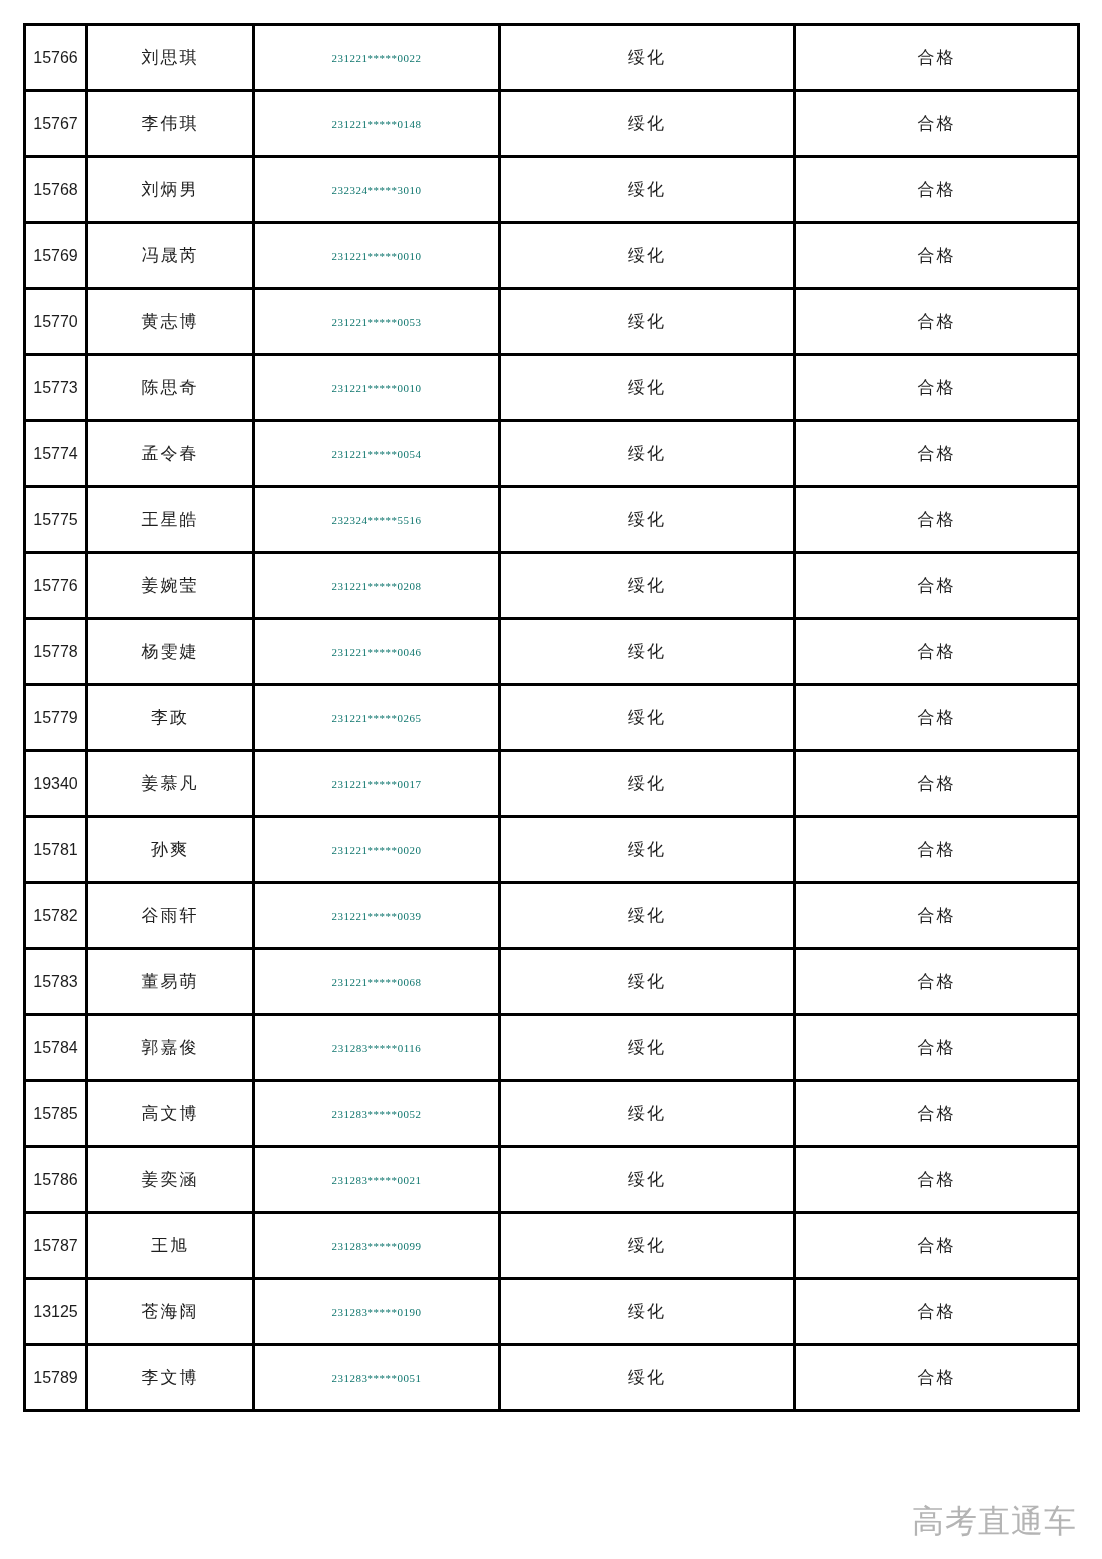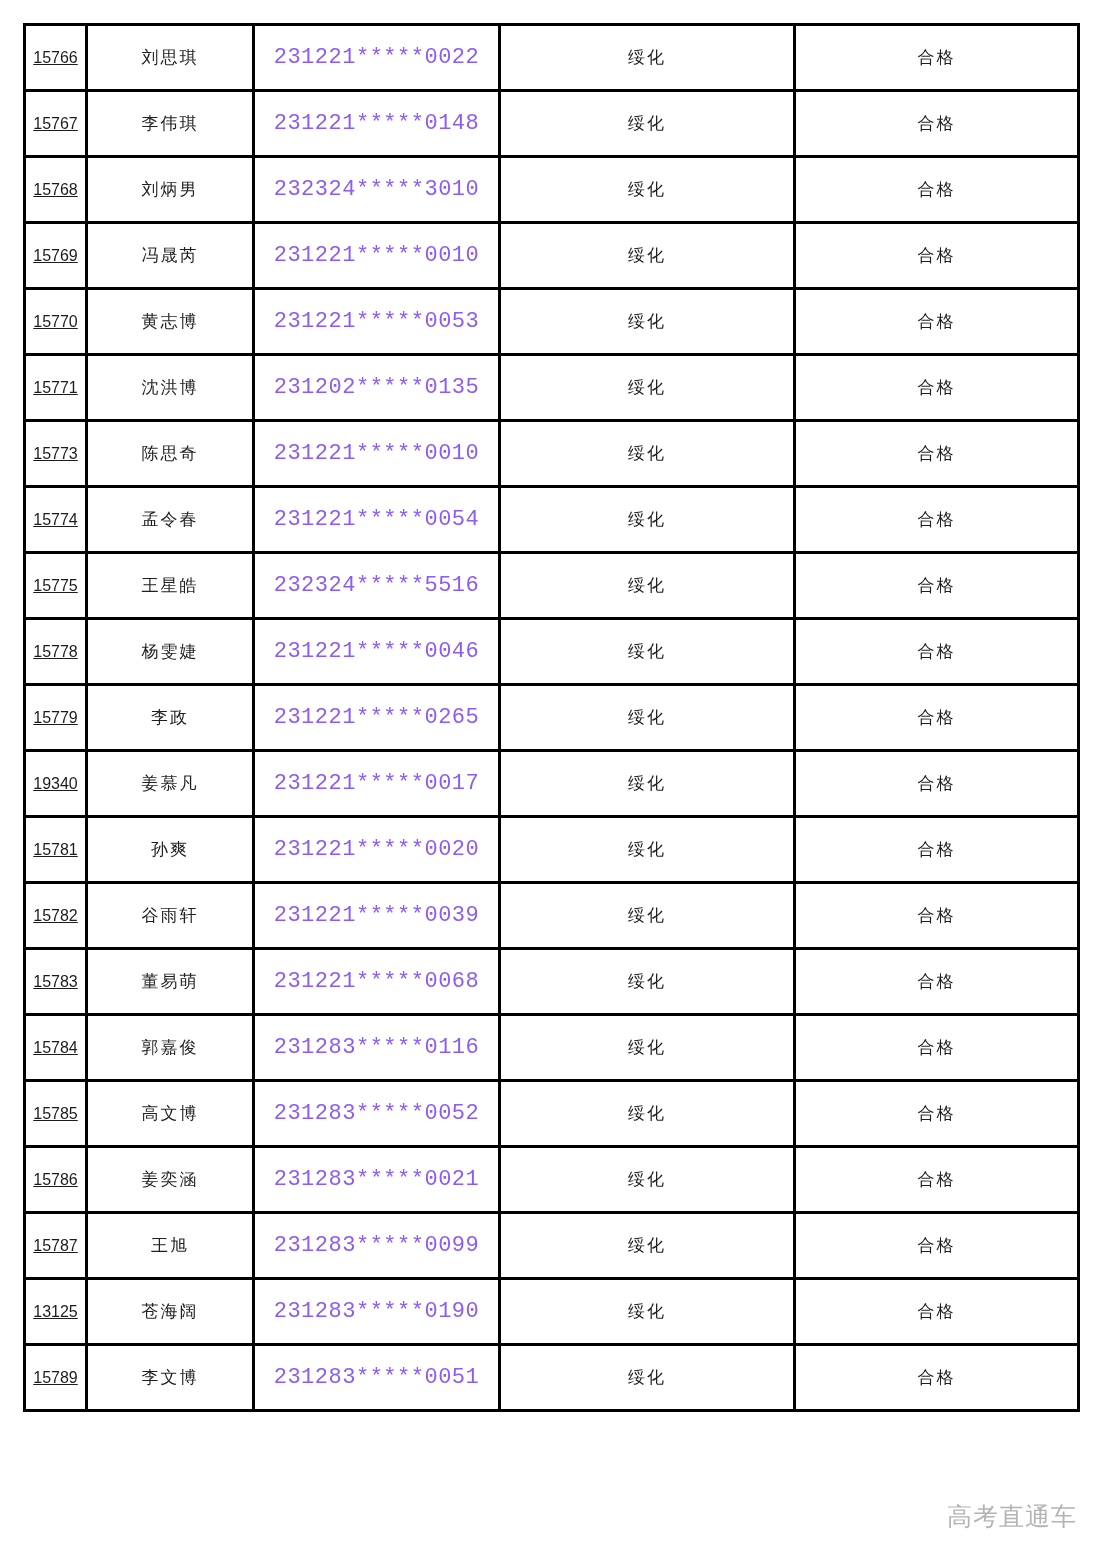--- a/index.html
+++ b/index.html
@@ -28,40 +28,39 @@
     text-align: center;
     vertical-align: middle;
     padding: 0;
     overflow: hidden;
     white-space: nowrap;
   }
   .cell-serial {
     font-family: "Liberation Sans", sans-serif;
     font-size: 16px;
     color: #1c1c1c;
-    text-decoration: underline;
   }
   .cell-name, .cell-city, .cell-result {
     font-family: "Liberation Serif", serif;
     font-size: 17px;
     color: #1f1f1f;
     letter-spacing: 2px;
   }
   .cell-id {
-    font-family: Liberation Mono, monospace;
-    font-size: 22px;
-    color: #8b5cf6;
+    font-family: Liberation Serif, serif;
+    font-size: 11px;
+    color: #0f766e;
     letter-spacing: 0.5px;
   }
   .watermark {
     position: absolute;
     top: 1500px;
     right: 25px;
     font-family: Liberation Serif, serif;
-    font-size: 25px;
+    font-size: 32px;
     color: #b4b4b4;
     letter-spacing: 1px;
     white-space: nowrap;
   }
 </style>
 </head>
 <body>
 
 <table class="doc-table">
   <colgroup>
@@ -101,44 +100,44 @@
     <td class="cell-result">合格</td>
   </tr>
       <tr>
     <td class="cell-serial">15770</td>
     <td class="cell-name">黄志博</td>
     <td class="cell-id">231221*****0053</td>
     <td class="cell-city">绥化</td>
     <td class="cell-result">合格</td>
   </tr>
       <tr>
-    <td class="cell-serial">15771</td>
-    <td class="cell-name">沈洪博</td>
-    <td class="cell-id">231202*****0135</td>
-    <td class="cell-city">绥化</td>
-    <td class="cell-result">合格</td>
-  </tr>
-      <tr>
     <td class="cell-serial">15773</td>
     <td class="cell-name">陈思奇</td>
     <td class="cell-id">231221*****0010</td>
     <td class="cell-city">绥化</td>
     <td class="cell-result">合格</td>
   </tr>
       <tr>
     <td class="cell-serial">15774</td>
     <td class="cell-name">孟令春</td>
     <td class="cell-id">231221*****0054</td>
     <td class="cell-city">绥化</td>
     <td class="cell-result">合格</td>
   </tr>
       <tr>
     <td class="cell-serial">15775</td>
     <td class="cell-name">王星皓</td>
     <td class="cell-id">232324*****5516</td>
+    <td class="cell-city">绥化</td>
+    <td class="cell-result">合格</td>
+  </tr>
+      <tr>
+    <td class="cell-serial">15776</td>
+    <td class="cell-name">姜婉莹</td>
+    <td class="cell-id">231221*****0208</td>
     <td class="cell-city">绥化</td>
     <td class="cell-result">合格</td>
   </tr>
       <tr>
     <td class="cell-serial">15778</td>
     <td class="cell-name">杨雯婕</td>
     <td class="cell-id">231221*****0046</td>
     <td class="cell-city">绥化</td>
     <td class="cell-result">合格</td>
   </tr>

